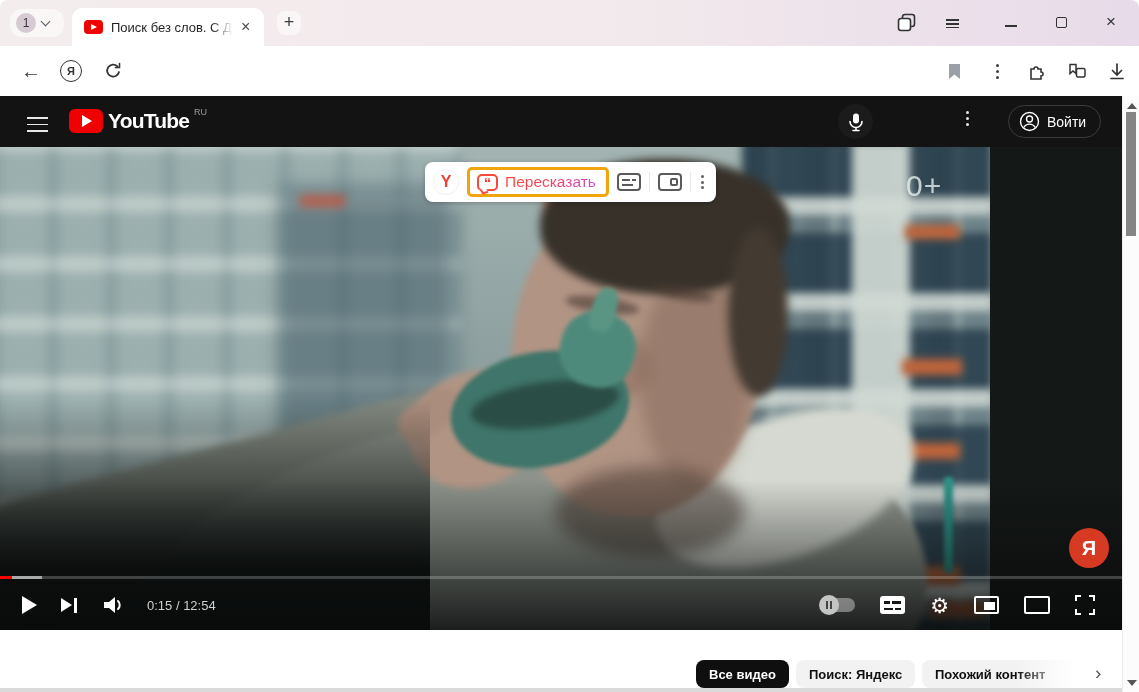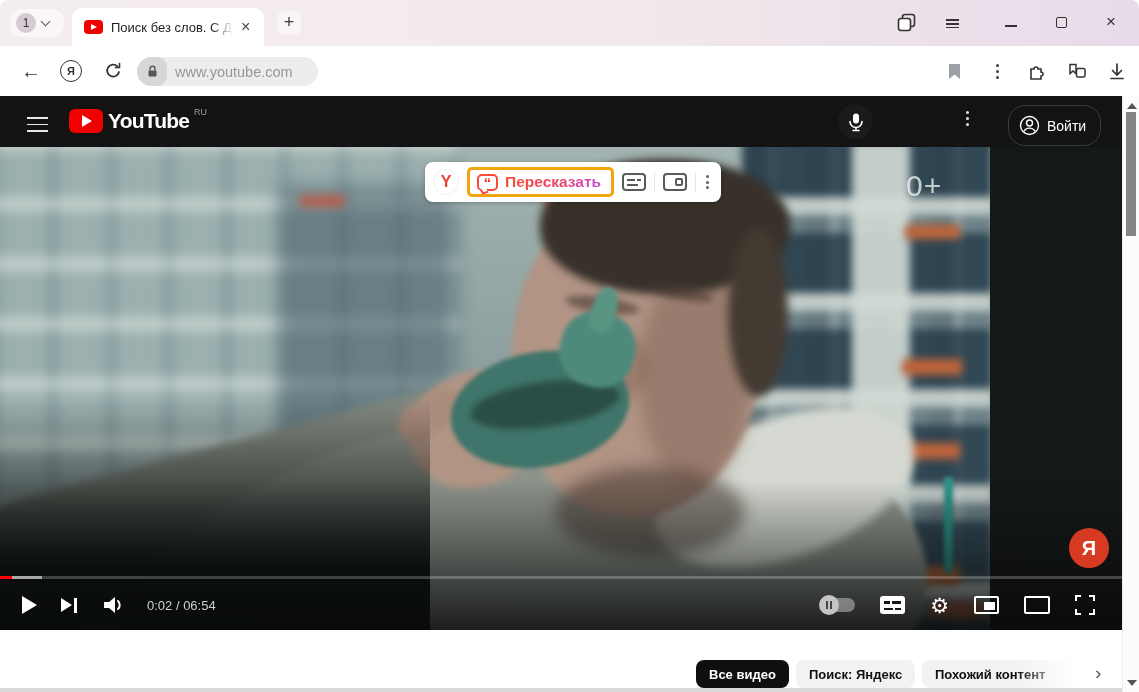--- a/index.html
+++ b/index.html
@@ -71,21 +71,21 @@
   .search-in input { flex:1; background:transparent; border:none; outline:none; color:#eee; font-size:15px;
     font-family:"Liberation Sans","DejaVu Sans",sans-serif;}
   .search-in input::placeholder { color:#7e7e7e; }
   .kbd { margin-right:12px; display:flex; }
   .search-btn { width:64px; background:#222222; border-left:1px solid #2e2e2e;
     display:flex; align-items:center; justify-content:center; }
   .mic { position:absolute; left:838px; top:8px; width:35px; height:35px; border-radius:50%;
     background:#1b1b1b; display:flex; align-items:center; justify-content:center; }
   .yt-dots { position:absolute; left:966px; top:15px; display:flex; flex-direction:column; gap:3px; }
   .yt-dots i { background:#e6e6e6; }
-  .signin { position:absolute; left:1008px; top:9px; height:41px; padding:0 14px 0 10px; border-radius:17px;
+  .signin { position:absolute; left:1008px; top:9px; height:33px; padding:0 14px 0 10px; border-radius:17px;
     border:1px solid #3c3c3c; display:flex; align-items:center; gap:7px; color:#fff; font-size:14px; }
 
   
   .player { position:absolute; left:0; top:147px; width:1122px; height:483px; background:#10140f; overflow:hidden; }
   .scene div { position:absolute; }
   .s-bg { inset:0; background:linear-gradient(180deg,#a2b3b1 0%,#8da09f 45%,#7d9097 100%); }
   .s-lp { left:0; top:0; width:230px; height:170px; background:rgba(226,233,229,.5); filter:blur(12px); }
   .s-bl { left:-10px; top:-10px; width:470px; height:503px; background:
       repeating-linear-gradient(180deg, rgba(215,225,220,.5) 0 14px, rgba(130,155,158,.42) 14px 60px),
       repeating-linear-gradient(90deg, rgba(100,125,132,.48) 0 10px, rgba(185,200,198,.32) 10px 58px), #a9bab6;
@@ -144,21 +144,21 @@
     display:flex; align-items:center; padding:0 10px 0 8px; gap:8px; box-shadow:0 1px 4px rgba(0,0,0,.25); z-index:6; }
   .ybtn { width:26px; height:26px; border-radius:50%; border:1px solid #f0f0f0; display:flex;
     align-items:center; justify-content:center; font-weight:800; font-size:16px; color:#ec4034; }
   .retell { display:flex; align-items:center; gap:7px; border:3.5px solid #efa50b; border-radius:5px;
     padding:3px 10px 3px 7px; background:#fff; }
   .qbubble { width:21px; height:17px; border:2px solid #f74a3d; border-radius:5px; position:relative;
     display:flex; align-items:flex-start; justify-content:center; }
   .qbubble .q { color:#f43b2e; font-size:15px; font-weight:700; line-height:13px; }
   .qbubble .tail { position:absolute; left:2px; bottom:-5px; width:6px; height:6px; background:#fff;
     border-right:2px solid #f74a3d; border-bottom:2px solid #f74a3d; transform:rotate(55deg) skewX(-15deg); }
-  .retell-label { font-size:15.5px; font-weight:700;
+  .retell-label { font-size:15.5px; font-weight:400;
     background:linear-gradient(90deg,#fb4d33 0%,#ef3f69 55%,#c74fd6 100%);
     -webkit-background-clip:text; background-clip:text; -webkit-text-fill-color:transparent; color:#e8447e; }
   .ov-cc { width:24px; height:18px; border:2px solid #5a5a5a; border-radius:4px; position:relative; }
   .ov-cc i { position:absolute; background:#5a5a5a; height:2px; }
   .ov-cc .l1 { left:3px; top:4px; width:8px; } .ov-cc .l2 { left:13px; top:4px; width:4px; }
   .ov-cc .l3 { left:3px; top:9px; width:11px; }
   .ov-pip { width:24px; height:18px; border:2px solid #5a5a5a; border-radius:4px; position:relative; }
   .ov-pip i { position:absolute; right:2px; top:3px; width:8px; height:8px; border:2px solid #5a5a5a; border-radius:2px; }
   .vsep { width:1px; height:20px; background:#e8e8e8; }
   .ov-dots { display:flex; flex-direction:column; gap:2.5px; padding:0 2px; }
@@ -269,29 +269,20 @@
   <div class="toolbar">
     <div class="tb-ico back">←</div>
     <div class="tb-ico ya-home">
       <span class="ring">Я</span>
     </div>
     <div class="tb-ico reload">
       <svg width="20" height="20" viewBox="0 0 20 20" fill="none" stroke="#333" stroke-width="1.8" stroke-linecap="round">
         <path d="M16 11a6 6 0 1 1 -1.6 -5.7"></path>
         <path d="M16.5 2.5 v4 h-4" stroke-width="1.6"></path>
       </svg>
-    </div>
-    <div class="urlpill">
-      <span class="lockchip">
-        <svg width="11" height="13" viewBox="0 0 11 13">
-          <rect x="1.5" y="5.5" width="8" height="6" rx="1" fill="#555"></rect>
-          <path d="M3 5.5 V3.8 a2.5 2.5 0 0 1 5 0 V5.5" fill="none" stroke="#555" stroke-width="1.4"></path>
-        </svg>
-      </span>
-      <span class="urltext">www.youtube.com</span>
     </div>
     <div class="tb-ico bookmark">
       <svg width="13" height="17" viewBox="0 0 13 17">
           <path d="M1 1 h11 v15 l-5.5 -4.5 L1 16 z" fill="#9aa0a6"></path>
         </svg>
     </div>
     <div class="tb-ico tb-dots">
         <i></i>
         <i></i>
         <i></i>
@@ -425,21 +416,21 @@
       <span class="next">
           <b></b>
           <i></i>
         </span>
       <span>
         <svg width="24" height="22" viewBox="0 0 24 22">
           <path d="M3 8 h5 l6 -5 v16 l-6 -5 H3 z" fill="#fff"></path>
           <path d="M17 7 a5.5 5.5 0 0 1 0 8" stroke="#fff" stroke-width="2" fill="none" stroke-linecap="round"></path>
         </svg>
       </span>
-      <span class="time">0:02 / 06:54</span>
+      <span class="time">0:15 / 12:54</span>
     </div>
 
     <div class="ctrl-r">
       <span class="ap-toggle">
         <span class="ap-knob">
             <i></i>
             <i></i>
           </span>
       </span>
       <span class="cc-pl">

